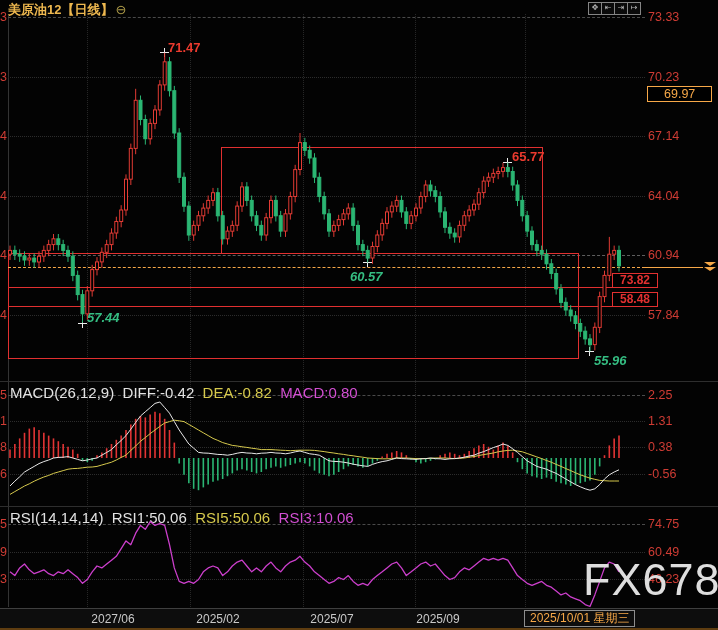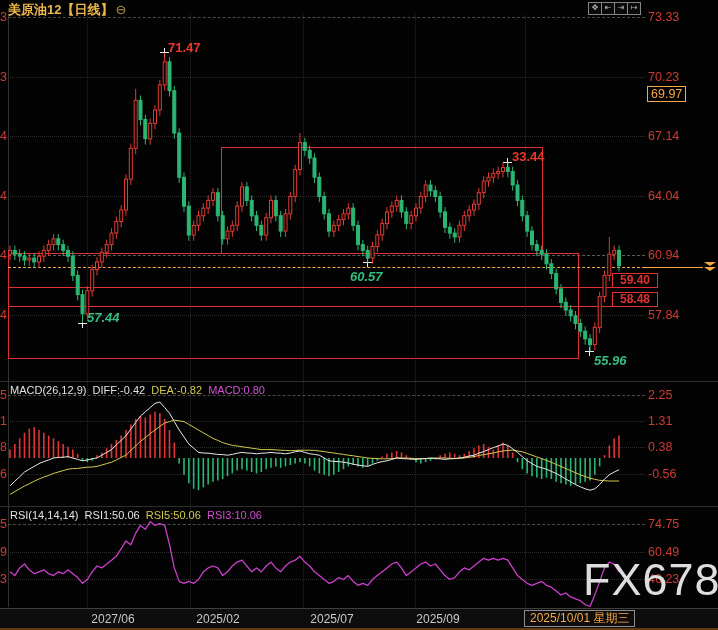--- a/index.html
+++ b/index.html
@@ -18,31 +18,31 @@
   .title{position:absolute;left:8px;top:1px;font-size:13px;font-weight:bold;color:#eeb84f;}
   .collapse{color:#b3a04a;font-weight:normal;margin-left:2px;cursor:pointer;}
   .tb{position:absolute;top:2px;width:12px;height:11px;border:1px solid #858585;color:#b5b5b5;
       font-size:8px;line-height:10px;text-align:center;background:#0a0a0a;cursor:pointer;}
   
   .redbox{position:absolute;border:1.5px solid #e13030;background:transparent;}
   .redline{position:absolute;left:8px;height:0;border-top:1.5px solid #e13030;}
   .plevel{position:absolute;background:#000;border:1px solid #e13030;color:#e13030;
           font-size:12px;font-weight:bold;text-align:center;width:44px;height:13px;line-height:13px;}
   .alertbox{position:absolute;left:647px;background:#000;border:1px solid #f7a848;color:#f7a848;
-            font-size:12.5px;padding:0 3px;height:14px;line-height:14px;}
+            font-size:12.5px;padding:0 16px;height:14px;line-height:14px;}
   .orange-dash{position:absolute;left:8px;width:637px;height:0;border-top:1.5px dashed #f7a848;}
   .orange-solid{position:absolute;left:645px;width:58px;height:0;border-top:1.5px solid #f7a848;}
   
   .ann{position:absolute;font-size:13px;font-weight:bold;}
   .ann.red{color:#ea3a2e;} .ann.green{color:#35bd82;font-style:italic;}
   .cross{position:absolute;width:9px;height:9px;}
   .cross:before{content:"";position:absolute;left:0;top:4px;width:9px;height:1px;background:#eee;}
   .cross:after{content:"";position:absolute;left:4px;top:0;width:1px;height:9px;background:#eee;}
   
-  .phead{position:absolute;left:10px;font-size:11px;color:#e2e2e2;white-space:nowrap;}
+  .phead{position:absolute;left:10px;font-size:15px;color:#e2e2e2;white-space:nowrap;}
   .phead .y{color:#d6c94d;} .phead .m{color:#d24fd2;} .phead b{font-weight:normal;}
   .divider{position:absolute;left:0;width:718px;height:0;border-top:1px solid #2e2e2e;}
   
   .xbar{position:absolute;left:0;top:608px;width:718px;height:20px;background:#0d0d0d;border-top:1px solid #3f3f3f;}
   .xlbl{position:absolute;top:612px;width:56px;text-align:center;font-size:12px;color:#c9c9c9;}
   .xcur{position:absolute;top:610px;left:524px;height:15px;line-height:15px;padding:0 5px;
         border:1px solid #8d8d8d;color:#f7a848;font-size:12px;}
   .bottomline{position:absolute;left:0;top:628px;width:718px;height:2px;background:#5f3d10;}
   .watermark{position:absolute;left:583px;top:554px;font-size:45px;color:#dededе;color:#dedede;
              letter-spacing:1px;z-index:6;}
@@ -466,21 +466,21 @@
 
   <div class="panel-hit" style="top:14px;height:366px;"></div>
   <div class="panel-hit" style="top:382px;height:124px;"></div>
   <div class="panel-hit" style="top:507px;height:100px;"></div>
 
   <div class="z4">
     <div class="redbox" style="left:221px;top:147px;width:320px;height:105px;"></div>
     <div class="redbox" style="left:8px;top:253px;width:569px;height:104px;"></div>
     <div class="redline" style="top:287px;width:648px;"></div>
     <div class="redline" style="top:306px;width:648px;"></div>
-    <div class="plevel" style="left:612px;top:273px;">59.40</div>
+    <div class="plevel" style="left:612px;top:273px;">73.82</div>
     <div class="plevel" style="left:612px;top:292px;">58.48</div>
     <div class="orange-dash" style="top:267px;"></div>
     <div class="orange-solid" style="top:267px;"></div>
     <svg class="abs" style="left:703px;top:261px;" width="14" height="12">
       <path d="M1 1 L13 1 L7 5 Z" fill="#f7a848"></path>
         <path d="M1 6 L13 6 L7 10 Z" fill="#f7a848"></path>
     </svg>
     <div class="alertbox" style="top:86px;">69.97</div>
   </div>
 
@@ -521,21 +521,21 @@
     <div class="clipL" style="top:467px;">-0.56</div>
     <div class="clipL" style="top:517px;">74.75</div>
     <div class="clipL" style="top:545px;">60.49</div>
     <div class="clipL" style="top:572px;">46.23</div>
   </div>
 
   <div class="z5">
     <div class="cross" style="left:160px;top:48px;"></div>
     <div class="ann red" style="left:168px;top:40px;">71.47</div>
     <div class="cross" style="left:503px;top:158px;"></div>
-    <div class="ann red" style="left:512px;top:149px;">33.44</div>
+    <div class="ann red" style="left:512px;top:149px;">65.77</div>
     <div class="cross" style="left:363px;top:258px;"></div>
     <div class="ann green" style="left:350px;top:269px;">60.57</div>
     <div class="cross" style="left:78px;top:319px;"></div>
     <div class="ann green" style="left:87px;top:310px;">57.44</div>
     <div class="cross" style="left:585px;top:347px;"></div>
     <div class="ann green" style="left:594px;top:353px;">55.96</div>
   </div>
 
   <div class="divider" style="top:381px;"></div>
   <div class="divider" style="top:506px;"></div>

